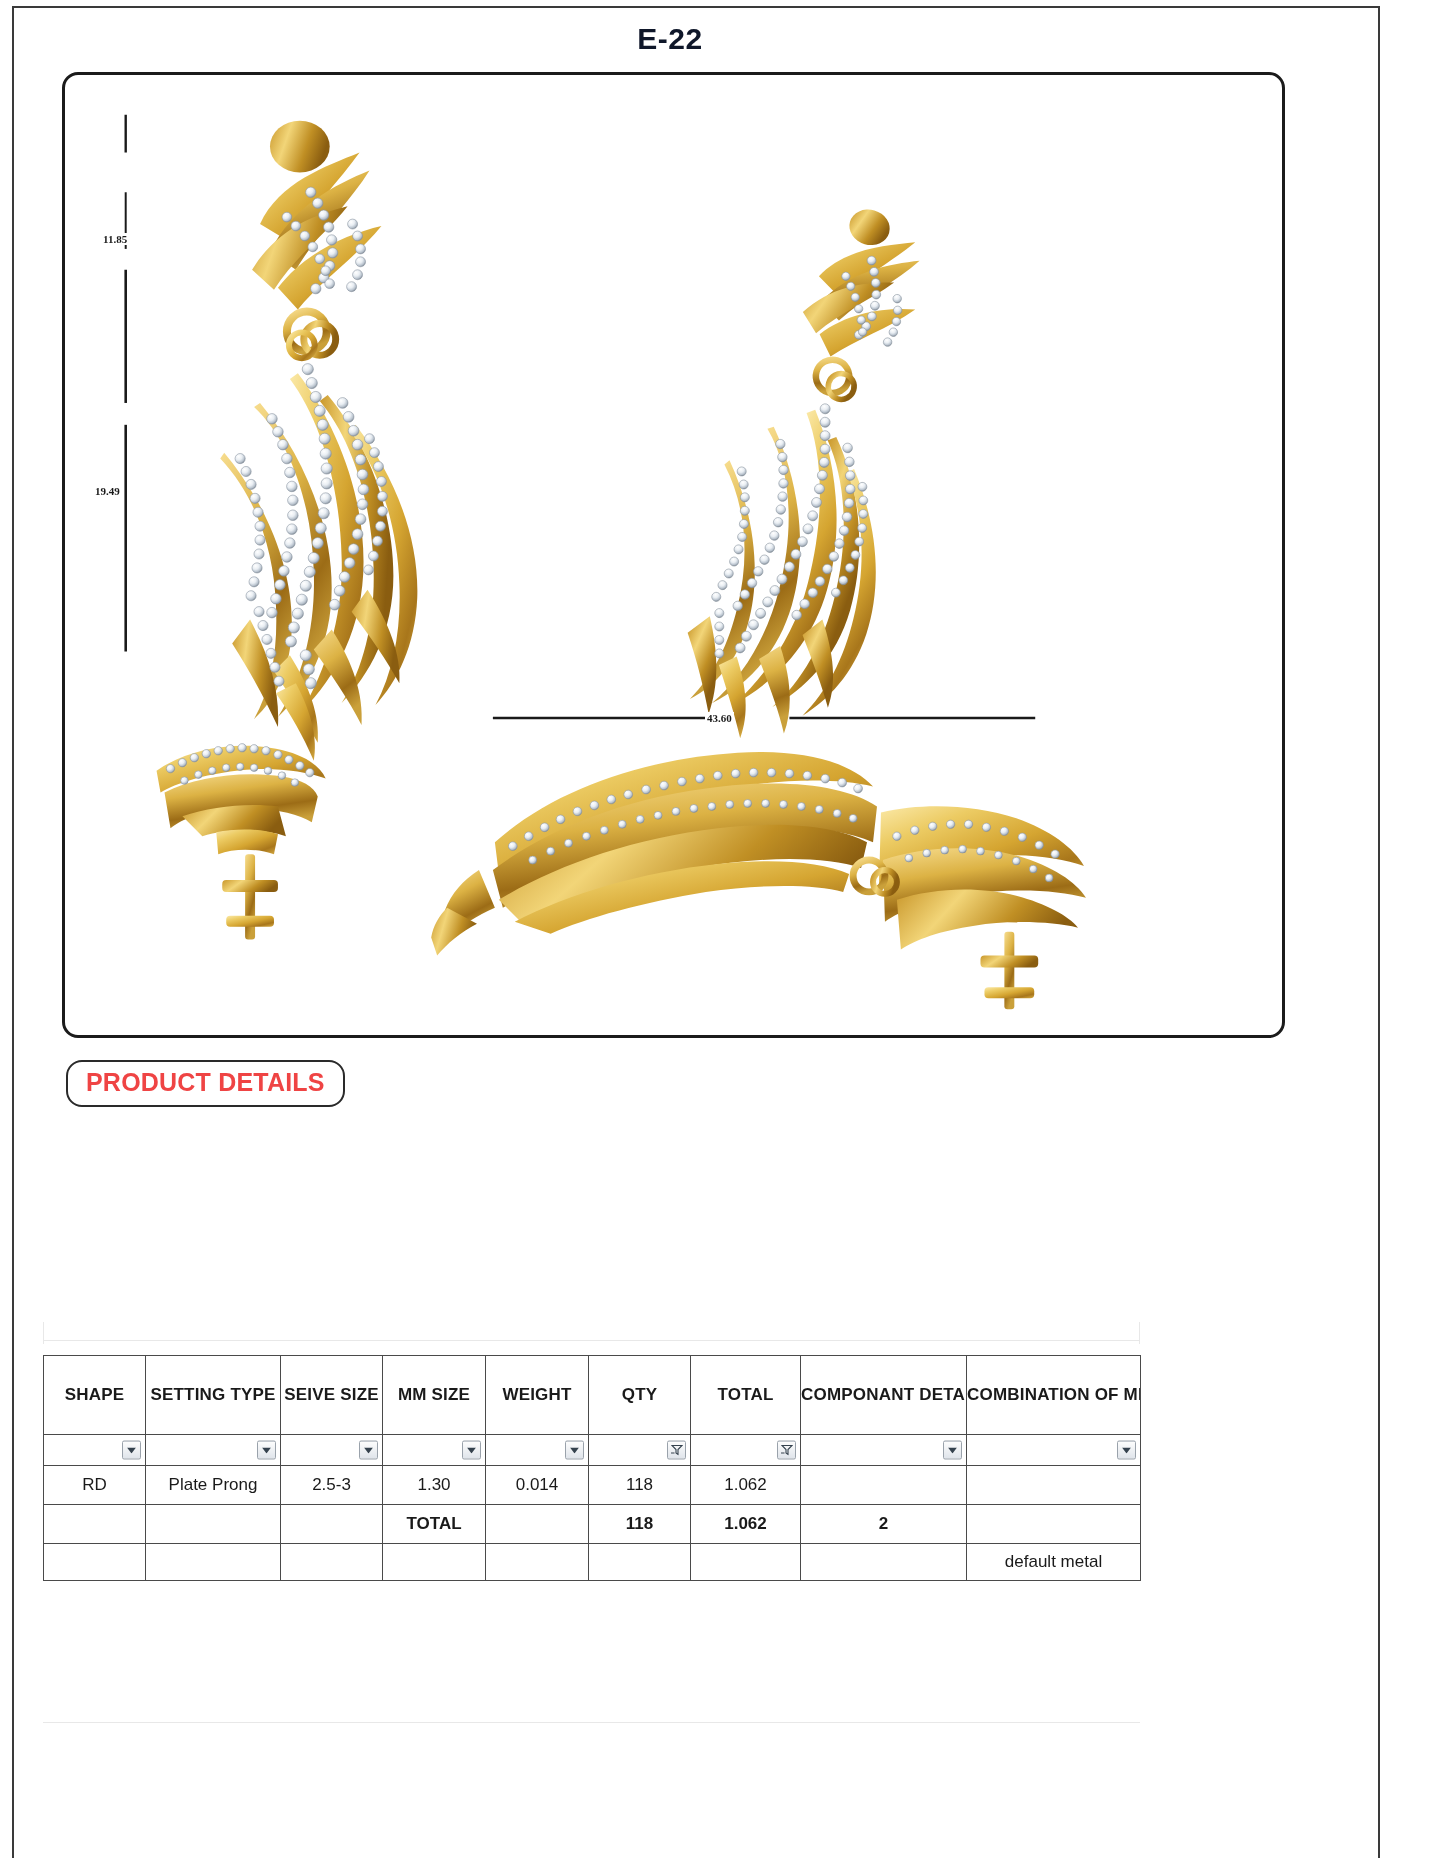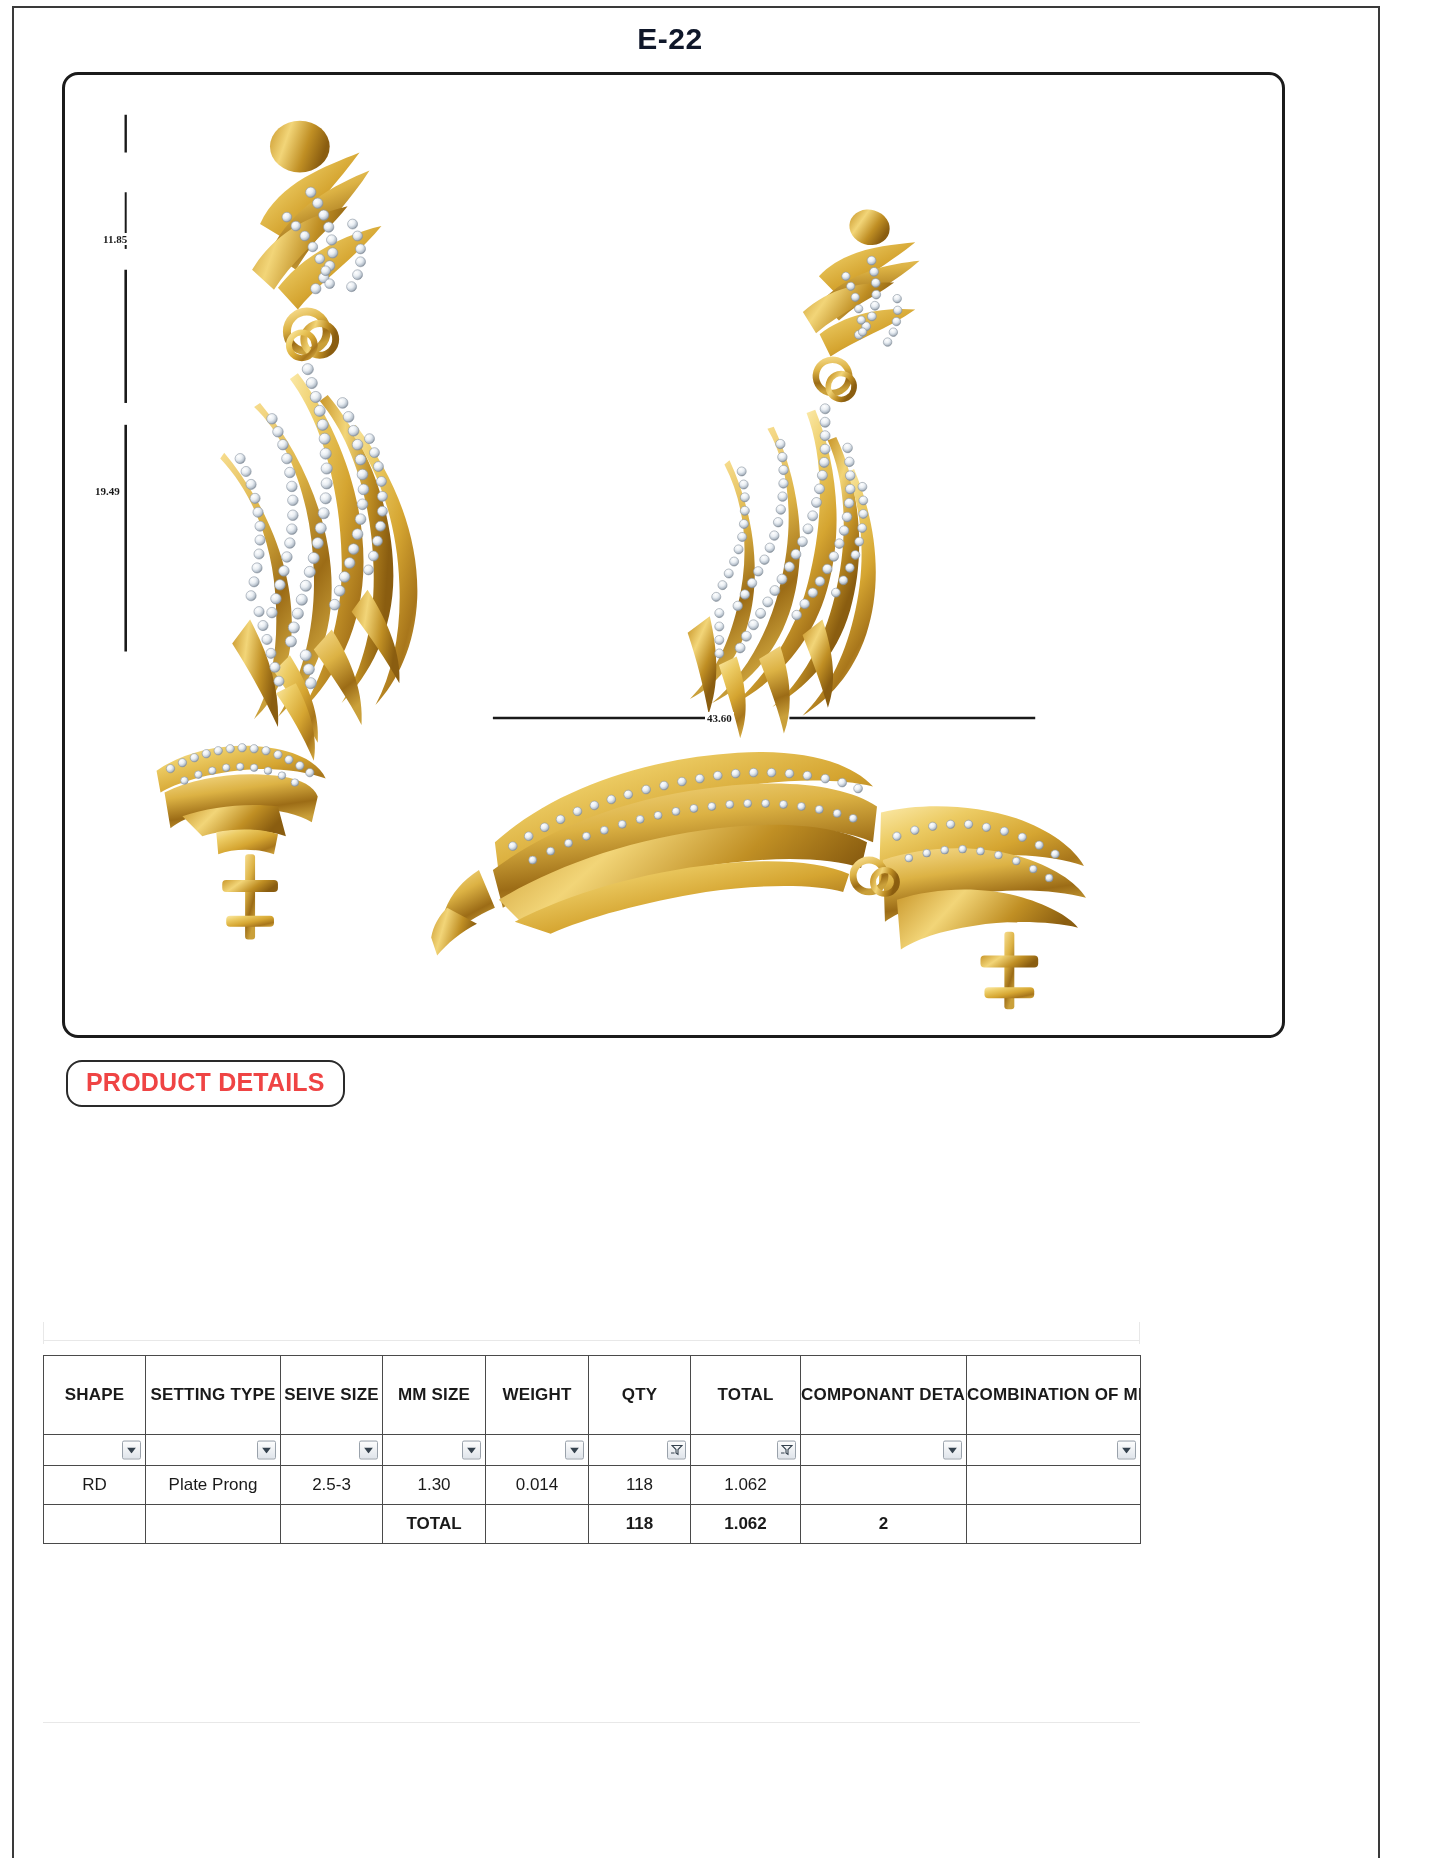--- a/index.html
+++ b/index.html
@@ -790,19 +790,30 @@
       <td></td>
       <td></td>
       <td>TOTAL</td>
       <td></td>
       <td>118</td>
       <td>1.062</td>
       <td class="red-val">2</td>
       <td></td>
     </tr>
 
+    <tr class="blank-row">
+      <td></td>
+      <td></td>
+      <td></td>
+      <td></td>
+      <td></td>
+      <td></td>
+      <td></td>
+      <td></td>
+      <td class="red-text">default metal</td>
+    </tr>
 
 
 
   </tbody>
     </table>
 
 </div>
 
 </body></html>

